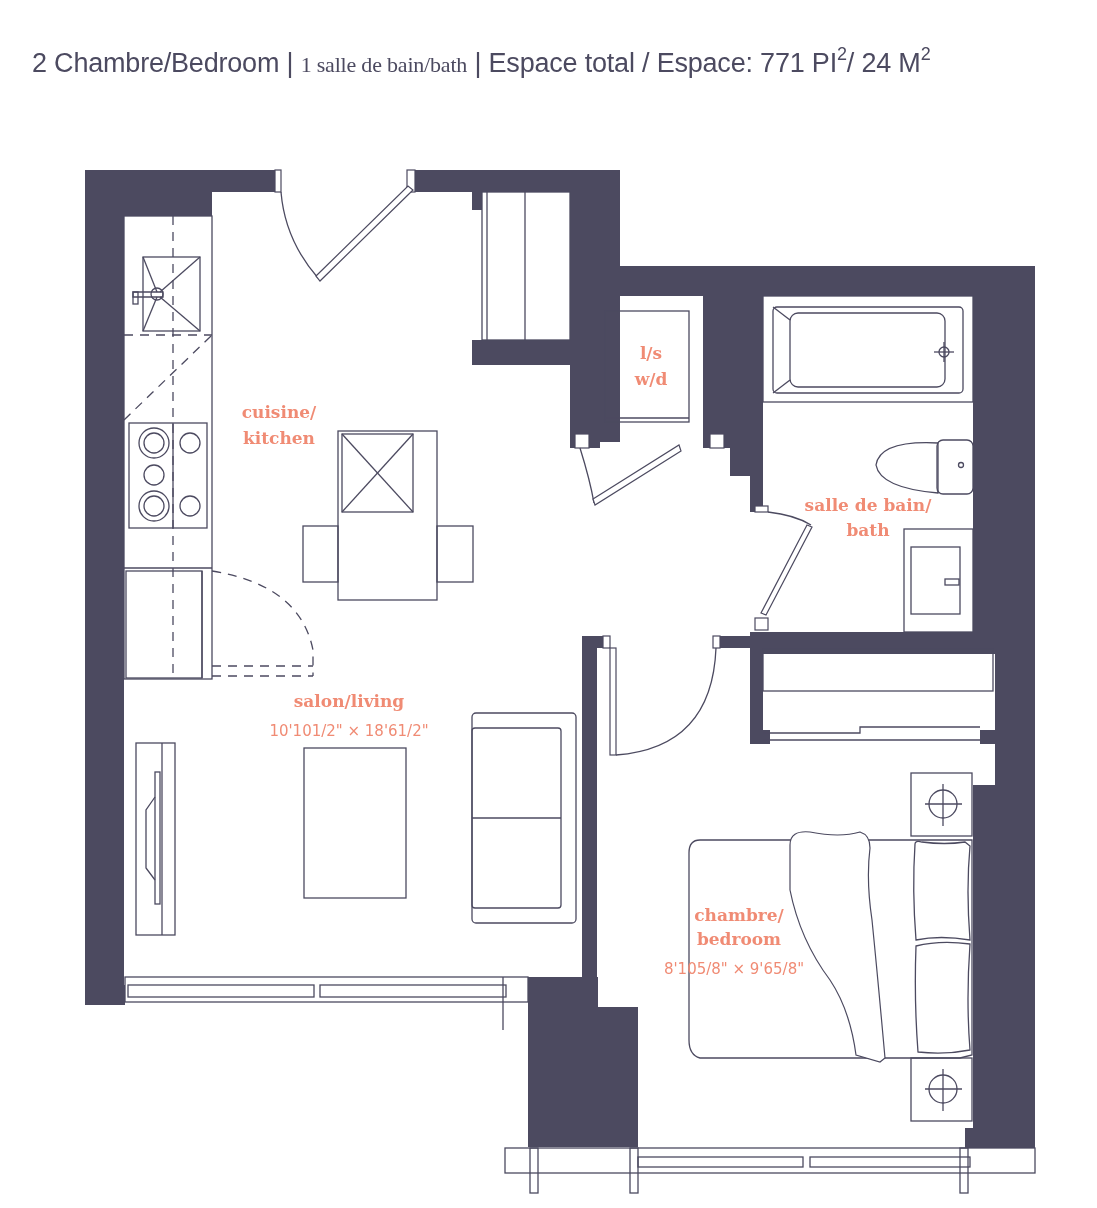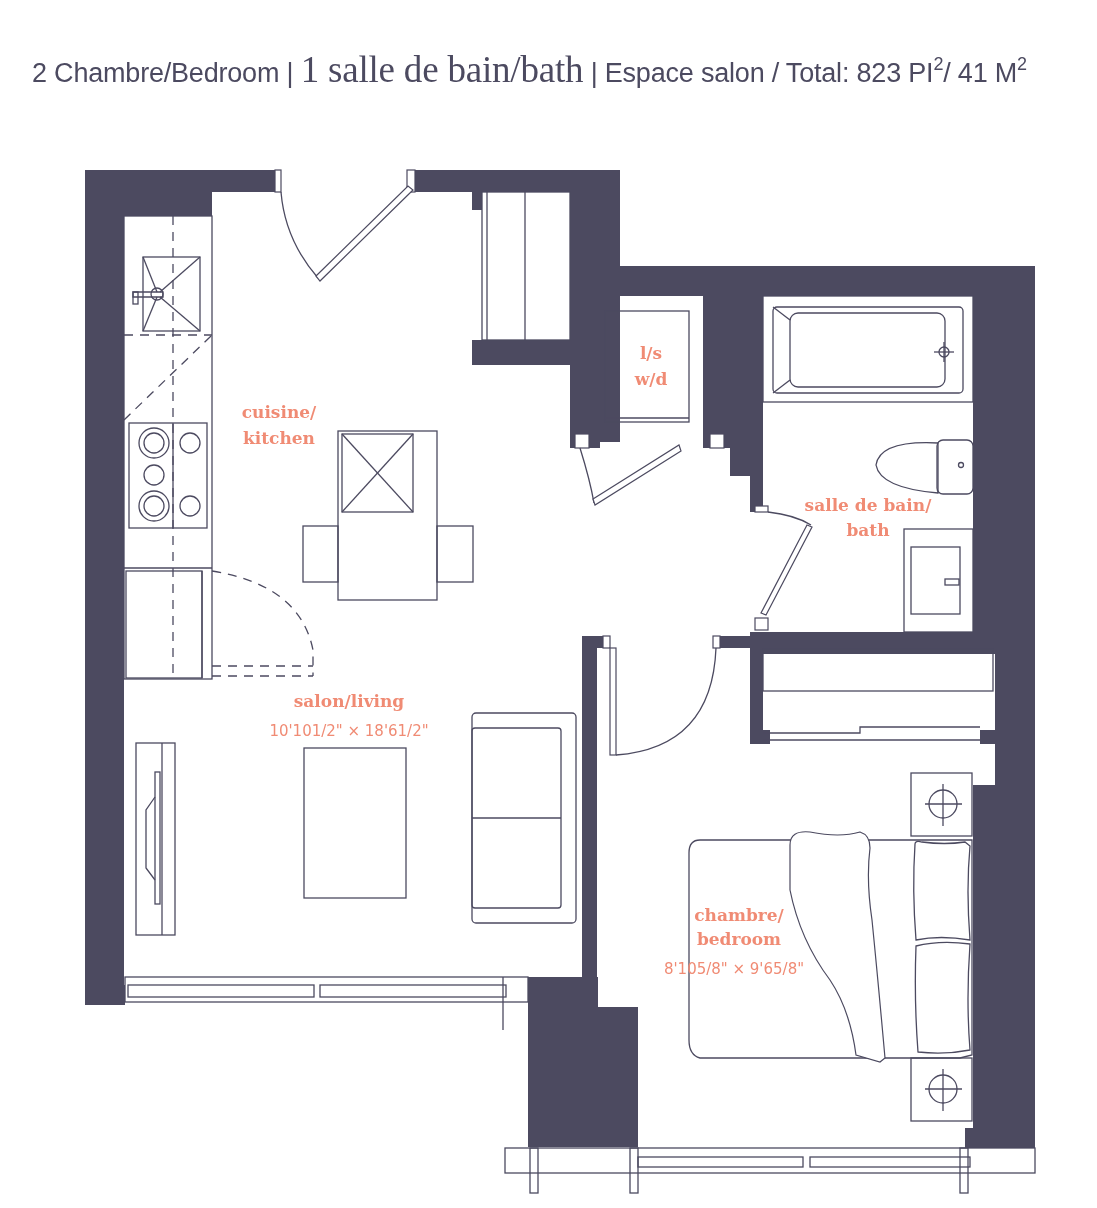--- a/index.html
+++ b/index.html
@@ -2,35 +2,35 @@
 <html><head>
 <meta charset="utf-8">
 <style>
   html, body { margin:0; padding:0; background:#ffffff; }
   body { width:1097px; height:1208px; position:relative; overflow:hidden; }
   .title {
     position:absolute; left:32px; top:48px; height:40px;
     font-family:"Liberation Sans", sans-serif; font-size:27px; color:#4c4a60;
     white-space:nowrap; letter-spacing:-0.2px;
   }
-  .title .serif { font-family:"Liberation Serif", serif; font-size:37px; }
+  .title .serif { font-family:"Liberation Serif", serif; font-size:22px; }
   .title sup { font-size:18px; vertical-align:12px; line-height:0; }
   svg.plan { position:absolute; left:0; top:0; }
   .lbl { font-family:"DejaVu Serif", serif; font-weight:bold; font-size:17px; fill:#f08b74; text-anchor:middle; }
   .dim { font-family:"DejaVu Sans", sans-serif; font-size:15px; fill:#f08b74; text-anchor:middle; }
   .w { fill:#4c4a60; }
   .ln { fill:none; stroke:#4c4a60; stroke-width:1.3; }
   .dash { fill:none; stroke:#4c4a60; stroke-width:1.3; stroke-dasharray:9 7; }
   .wh { fill:#ffffff; stroke:#4c4a60; stroke-width:1.2; }
 </style>
 </head>
 <body>
 
 <div class="title">
-  <span>2 Chambre/Bedroom</span><span> | </span><span class="serif">1 salle de bain/bath</span><span> | </span><span>Espace salon / Total: </span><span>823 PI</span><sup>2</sup><span>/ </span><span>41 M</span><sup>2</sup>
+  <span>2 Chambre/Bedroom</span><span> | </span><span class="serif">1 salle de bain/bath</span><span> | </span><span>Espace total / Espace: </span><span>771 PI</span><sup>2</sup><span>/ </span><span>24 M</span><sup>2</sup>
 </div>
 
 <svg class="plan" width="1097" height="1208" viewBox="0 0 1097 1208">
 
   <g>
 
     <rect class="w" x="85" y="170" width="190" height="22"></rect>
     <rect class="w" x="85" y="170" width="39" height="835"></rect>
     <rect class="w" x="124" y="192" width="88" height="24"></rect>
 

